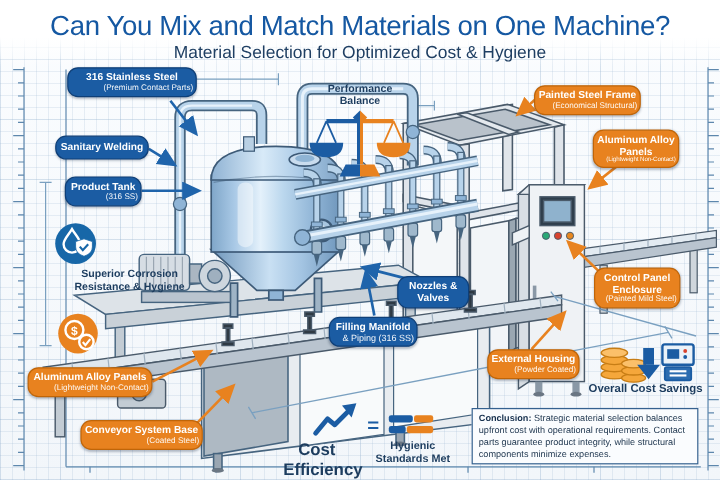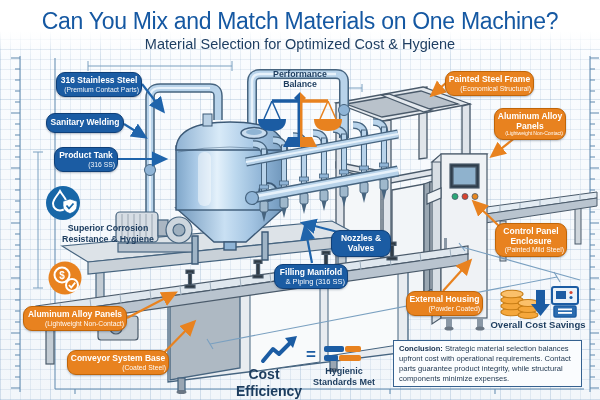--- a/index.html
+++ b/index.html
@@ -314,21 +314,21 @@
       <path d="M500,227 L474,202" stroke="#e8821f" marker-end="url(#ao)"></path>
       <path d="M443,291 L470,261" stroke="#e8821f" marker-end="url(#ao)"></path>
       <path d="M127,318 L175,293" stroke="#e8821f" marker-end="url(#ao)"></path>
       <path d="M154,363 L194,322" stroke="#e8821f" marker-end="url(#ao)"></path>
     </g>
   </svg>
 
   <div class="txt title">Can You Mix and Match Materials on One Machine?</div>
   <div class="txt subtitle">Material Selection for Optimized Cost &amp; Hygiene</div>
 
-  <div class="pill blue" style="left:56px;top:72px;width:86px;">
+  <div class="pill blue" style="left:56px;top:56px;width:108px;">
     <span class="t">316 Stainless Steel</span>
     <span class="s">(Premium Contact Parts)</span>
   </div>
   <div class="pill blue" style="left:46px;top:113px;width:78px;padding:4px 2px;">
     <span class="t">Sanitary Welding</span>
   </div>
   <div class="pill blue" style="left:54px;top:147px;width:64px;">
     <span class="t">Product Tank</span>
     <span class="s">(316 SS)</span>
   </div>

